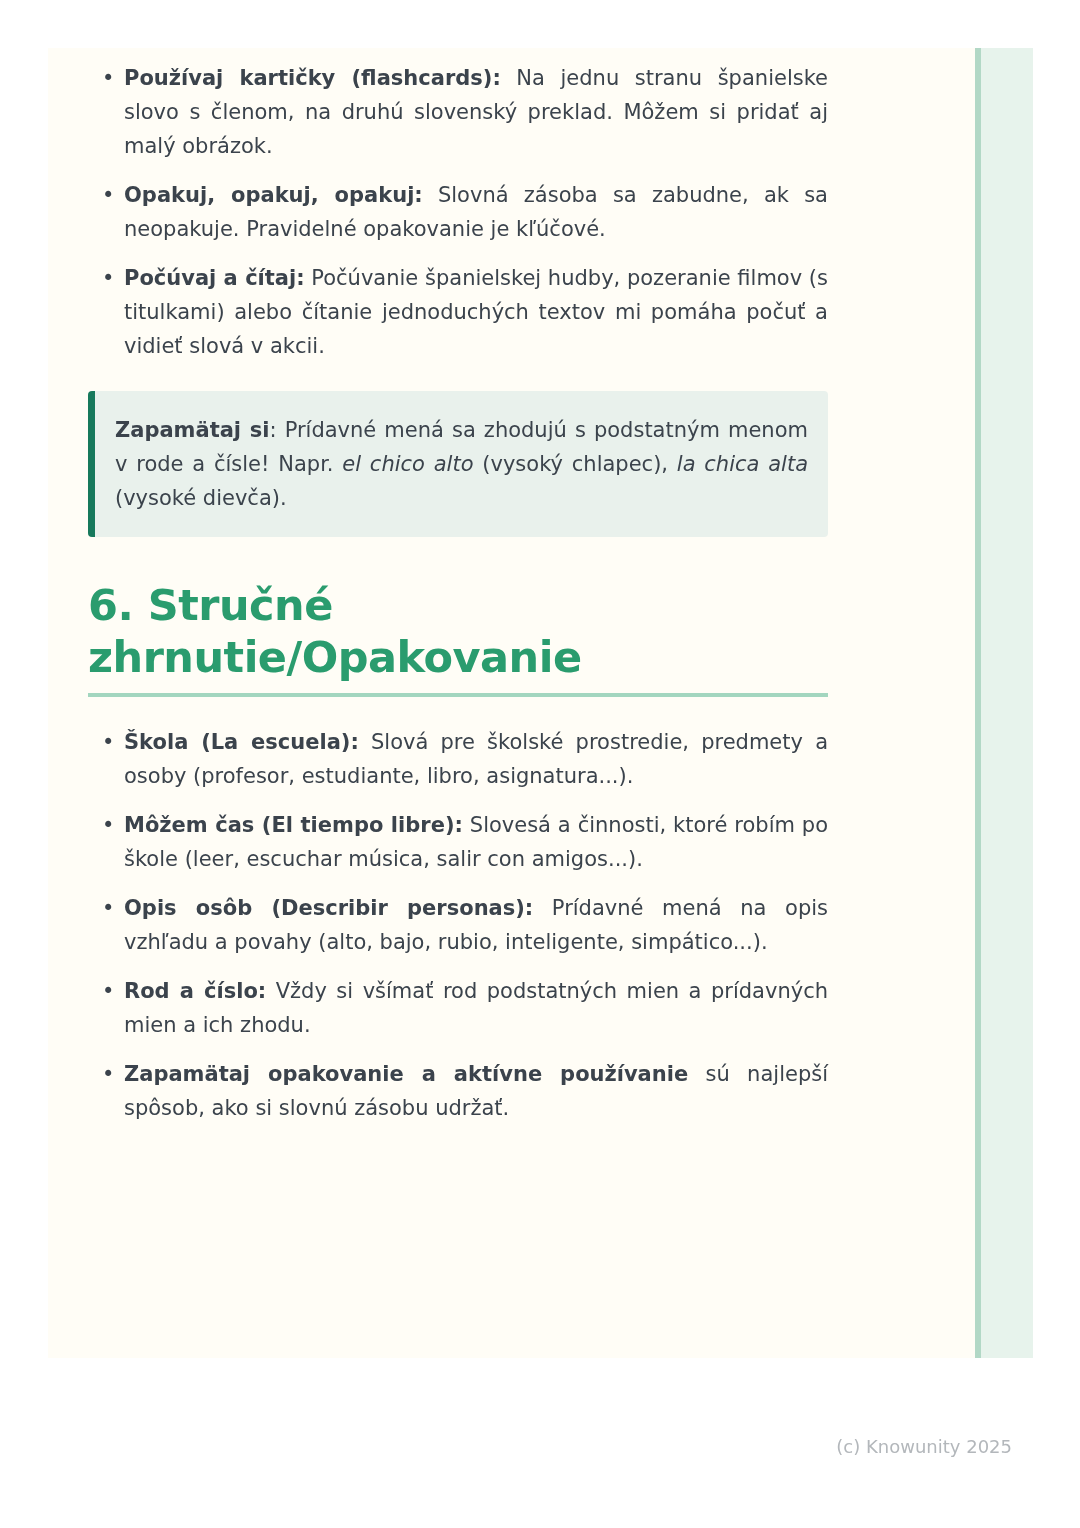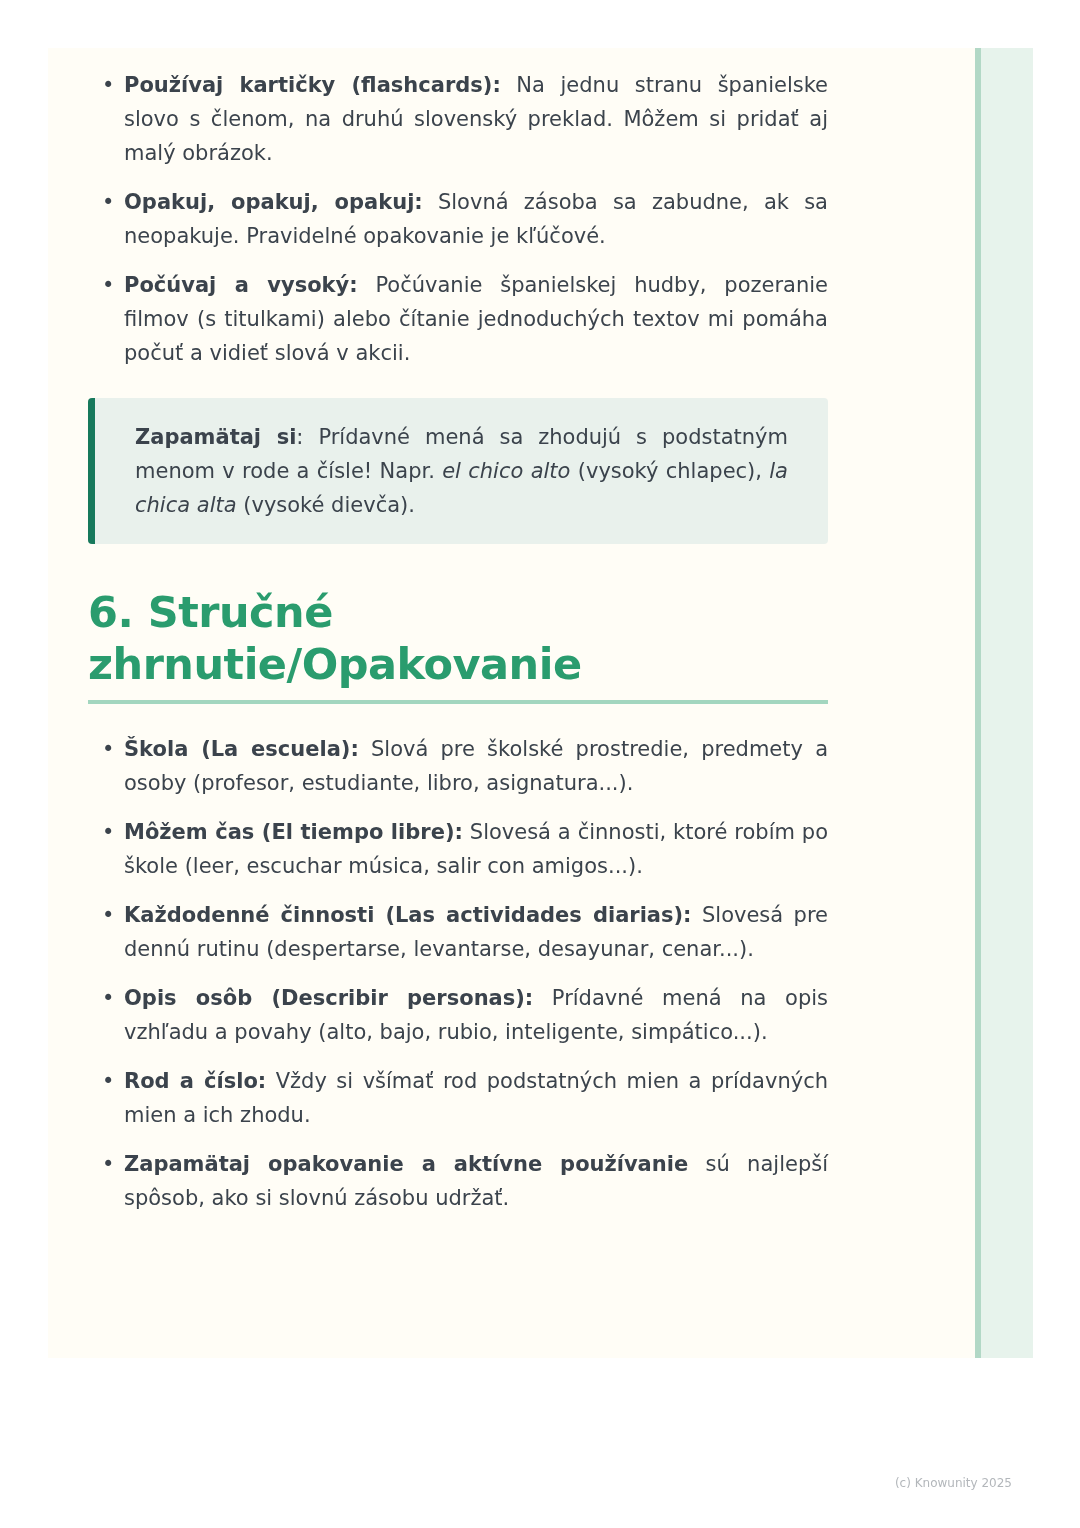--- a/index.html
+++ b/index.html
@@ -22,21 +22,21 @@
   .accent-bar {
     position: absolute;
     right: 0; top: 0; bottom: 0;
     width: 58px;
     background: #e7f3ec;
     border-left: 6px solid #b2d8c6;
   }
 
   .content {
     position: absolute;
-    left: 40px; top: 20px;
+    left: 40px; top: 13px;
     width: 740px;
     font-size: 21px;
     line-height: 34px;
   }
 
   ul.doc-list { list-style: none; padding-left: 36px; }
   ul.doc-list li {
     position: relative;
     text-align: justify;
     margin-bottom: 15px;
@@ -47,21 +47,21 @@
     left: -22px; top: 0;
     color: #3b434c;
   }
   .lead { font-weight: bold; }
 
   .callout {
     margin-top: 28px;
     background: #e9f1ec;
     border-left: 7px solid #17795c;
     border-radius: 4px;
-    padding: 22px 40px;
+    padding: 22px 20px;
   }
   .callout p { text-align: justify; }
   .callout em { font-style: italic; }
 
   h2.section-title {
     margin-top: 42px;
     font-size: 43px;
     line-height: 52px;
     font-weight: bold;
     color: #2a9c6e;
@@ -74,53 +74,52 @@
     background: #a3d6bf;
   }
   p.intro {
     margin-top: 26px;
     text-align: justify;
   }
   ul.summary { margin-top: 28px; }
 
   .footer {
     position: absolute;
-    top: 1476px;
+    top: 1436px;
     right: 68px;
-    font-size: 12px;
+    font-size: 18px;
     color: #b3b7bb;
   }
 </style>
 </head>
 <body>
 
 <div class="canvas">
   <div class="paper">
     <div class="accent-bar"></div>
 
     <div class="content">
 
       <ul class="doc-list tips">
         <li><span class="lead">Používaj kartičky (flashcards):</span><span> Na jednu stranu španielske slovo s členom, na druhú slovenský preklad. Môžem si pridať aj malý obrázok.</span></li>
         <li><span class="lead">Opakuj, opakuj, opakuj:</span><span> Slovná zásoba sa zabudne, ak sa neopakuje. Pravidelné opakovanie je kľúčové.</span></li>
-        <li><span class="lead">Počúvaj a vysoký:</span><span> Počúvanie španielskej hudby, pozeranie filmov (s titulkami) alebo čítanie jednoduchých textov mi pomáha počuť a vidieť slová v akcii.</span></li>
+        <li><span class="lead">Počúvaj a čítaj:</span><span> Počúvanie španielskej hudby, pozeranie filmov (s titulkami) alebo čítanie jednoduchých textov mi pomáha počuť a vidieť slová v akcii.</span></li>
       </ul>
 
       <div class="callout">
         <p><span class="lead">Zapamätaj si</span><span>: </span><span>Prídavné mená sa zhodujú s podstatným menom v rode a čísle! Napr. </span><em>el chico alto</em><span> (vysoký chlapec), </span><em>la chica alta</em><span> (vysoké dievča).</span></p>
       </div>
 
       <h2 class="section-title">6. Stručné zhrnutie/Opakovanie</h2>
       <div class="rule"></div>
 
 
       <ul class="doc-list summary">
         <li><span class="lead">Škola (La escuela):</span><span> Slová pre školské prostredie, predmety a osoby (profesor, estudiante, libro, asignatura...).</span></li>
         <li><span class="lead">Môžem čas (El tiempo libre):</span><span> Slovesá a činnosti, ktoré robím po škole (leer, escuchar música, salir con amigos...).</span></li>
-        <li><span class="lead">Každodenné činnosti (Las actividades diarias):</span><span> Slovesá pre dennú rutinu (despertarse, levantarse, desayunar, cenar...).</span></li>
         <li><span class="lead">Opis osôb (Describir personas):</span><span> Prídavné mená na opis vzhľadu a povahy (alto, bajo, rubio, inteligente, simpático...).</span></li>
         <li><span class="lead">Rod a číslo:</span><span> Vždy si všímať rod podstatných mien a prídavných mien a ich zhodu.</span></li>
         <li><span class="lead">Zapamätaj opakovanie a aktívne používanie</span><span> sú najlepší spôsob, ako si slovnú zásobu udržať.</span></li>
       </ul>
 
     </div>
   </div>
 
   <div class="footer">(c) Knowunity 2025</div>
 </div>

